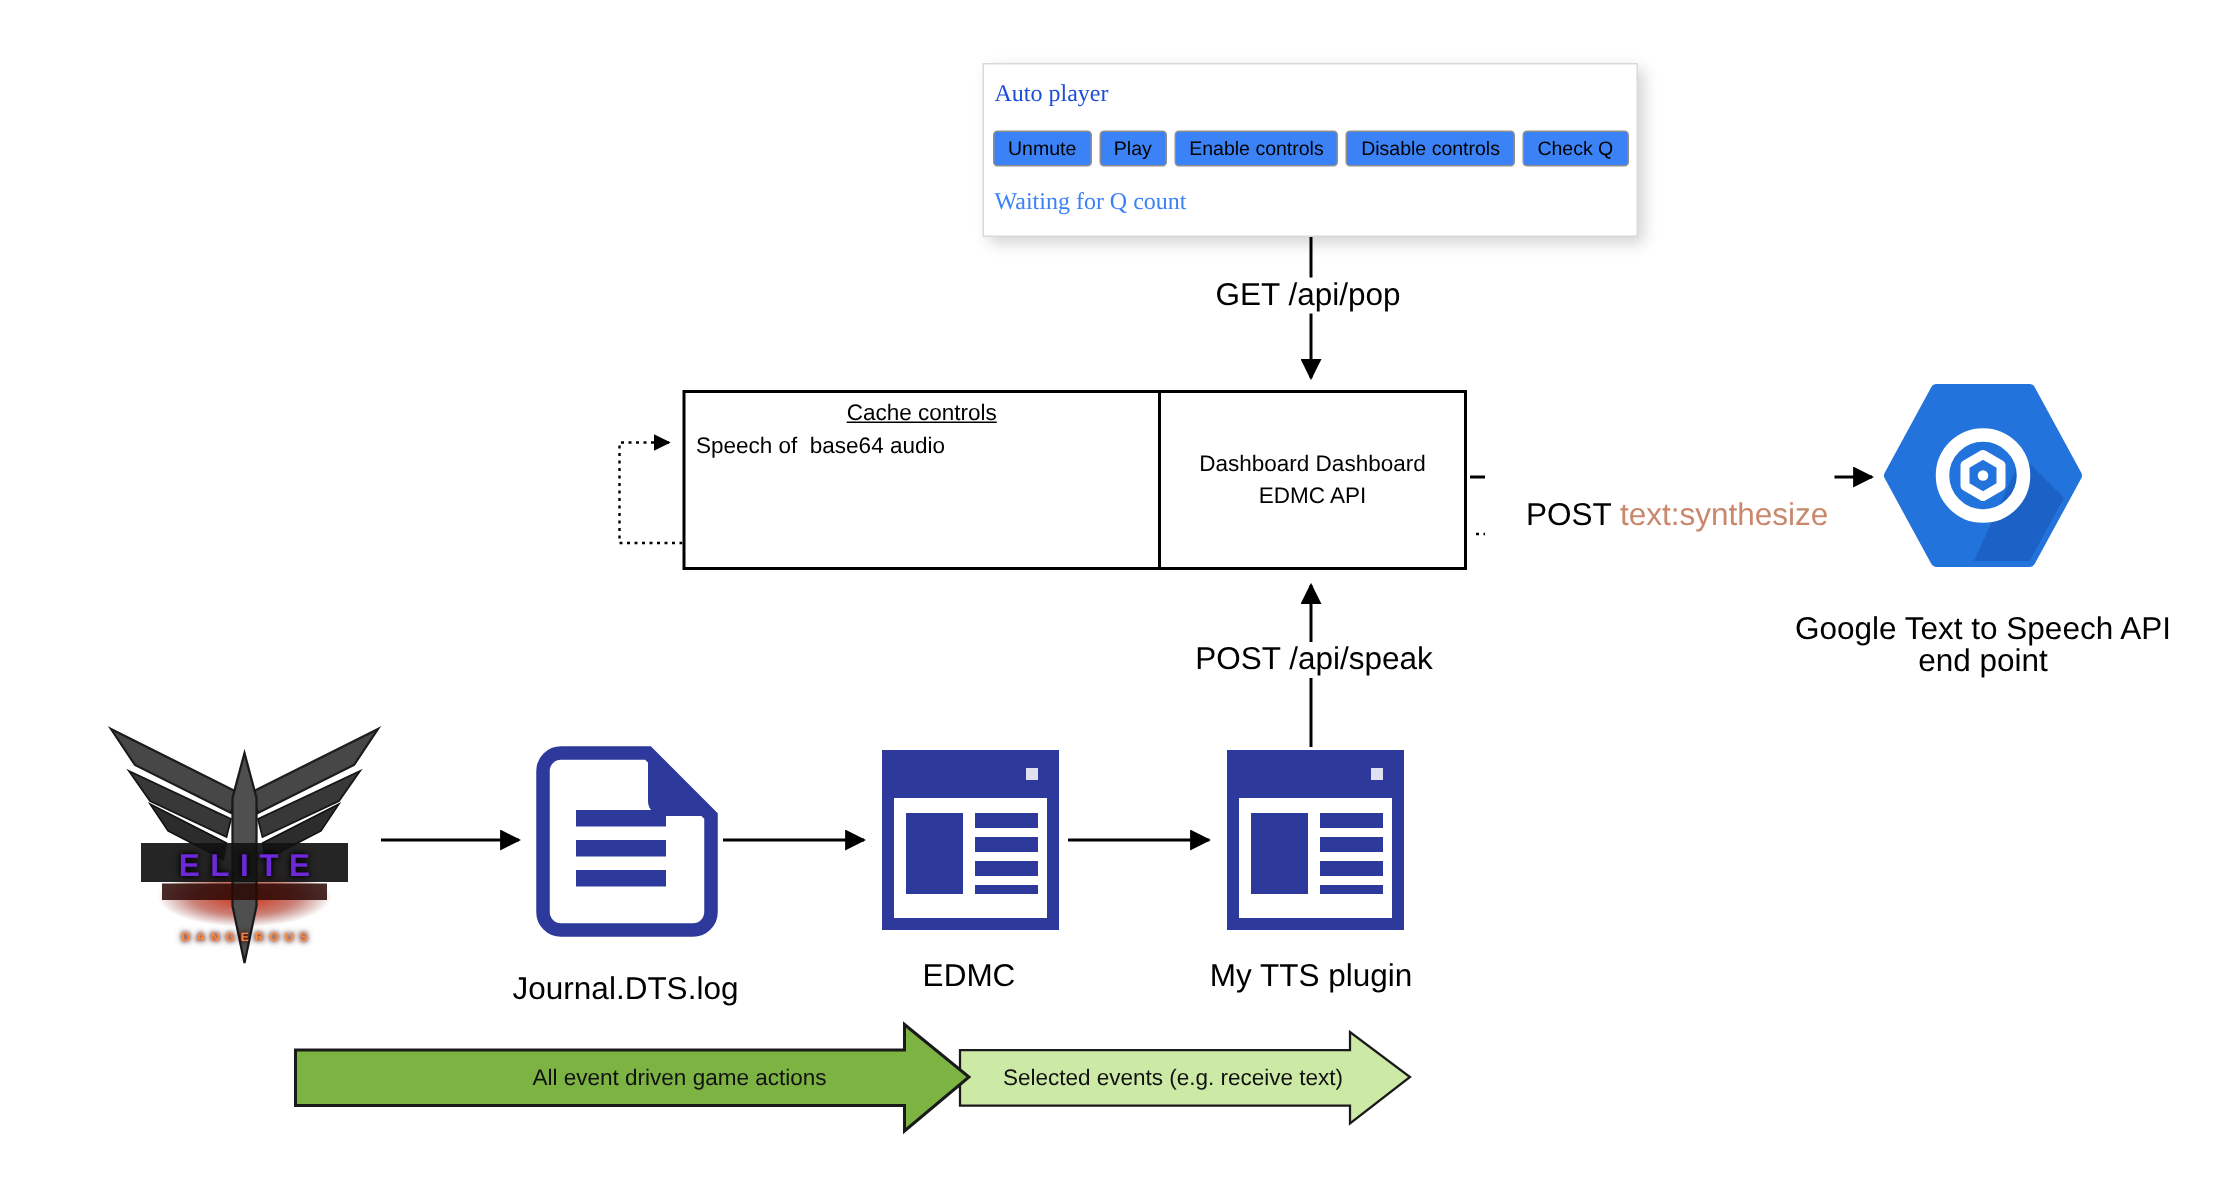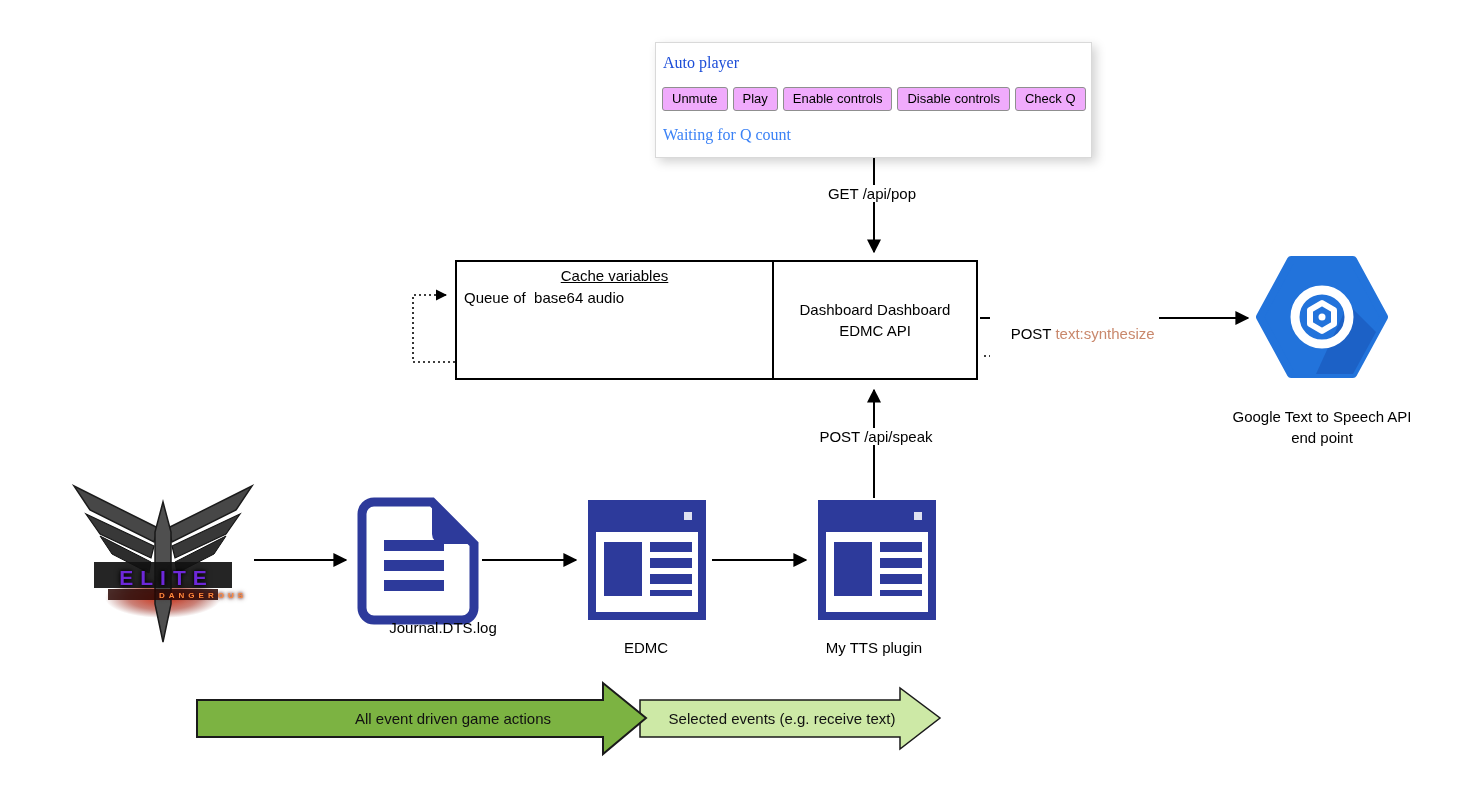--- a/index.html
+++ b/index.html
@@ -24,21 +24,21 @@
   .autoplayer .title {
     position: absolute; left: 7px; top: 11px;
     font-family: "Liberation Serif", serif; font-size: 16px; color: #1d4ed8;
     white-space: nowrap;
   }
   .autoplayer .btnrow {
     position: absolute; left: 6px; top: 44px; display: flex; gap: 5px;
   }
   .autoplayer button {
     font-family: "Liberation Sans", sans-serif; font-size: 13px; color: #000;
-    background: #f0abfc; border: 1px solid #8f8f8f; border-radius: 3px;
+    background: #3b82f6; border: 1px solid #8f8f8f; border-radius: 3px;
     padding: 3px 9px; line-height: 1.2; cursor: pointer; white-space: nowrap;
   }
   .autoplayer .status {
     position: absolute; left: 7px; top: 83px;
     font-family: "Liberation Serif", serif; font-size: 16px; color: #3b82f6;
     white-space: nowrap;
   }
 
   
   .mainbox {
@@ -54,38 +54,37 @@
   }
   .mainbox .queue-line {
     position: absolute; left: 7px; top: 27px; font-size: 15px; white-space: pre;
   }
   .mainbox .right-text {
     position: absolute; left: 317px; top: 37px; width: 202px; text-align: center;
     font-size: 15px; line-height: 21px;
   }
 
   
-  .lbl { position: absolute; font-size: 15px; color: #000; white-space: pre; }
+  .lbl { position: absolute; font-size: 21px; color: #000; white-space: pre; }
   .lbl.center { transform: translateX(-50%); }
   .whitebg { background: #ffffff; padding: 0 4px; }
   .salmon { color: #c9886c; }
 
   
   .elite-word {
     position: absolute; left: 163px; top: 566px; transform: translateX(-50%);
     font-size: 21px; font-weight: bold; letter-spacing: 7px; color: #6d28d9;
     text-shadow: 0 0 3px #000, 0 0 6px #000; white-space: nowrap;
     padding-left: 7px; 
   }
   .dangerous-word {
-    position: absolute; left: 163px; top: 591px; transform: translateX(-50%);
+    position: absolute; left: 163px; top: 620px; transform: translateX(-50%);
     font-size: 8px; font-weight: bold; letter-spacing: 4px; color: #ff8a3c;
     text-shadow: 0 0 3px #500, 0 0 5px #300; white-space: nowrap;
     padding-left: 4px;
-    margin-left: 38px;
   }
 
   .arrow-text {
     position: absolute; top: 710px; transform: translateX(-50%);
     font-size: 15px; color: #111; white-space: nowrap;
   }
 </style>
 </head>
 <body>
 
@@ -179,40 +178,40 @@
       <button type="button">Play</button>
       <button type="button">Enable controls</button>
       <button type="button">Disable controls</button>
       <button type="button">Check Q</button>
     </div>
     <div class="status">Waiting for Q count</div>
   </div>
 
   <div class="mainbox">
     <div class="divider"></div>
-    <div class="cache-title">Cache variables</div>
-    <div class="queue-line">Queue of  base64 audio</div>
+    <div class="cache-title">Cache controls</div>
+    <div class="queue-line">Speech of  base64 audio</div>
     <div class="right-text">
       <div>Dashboard Dashboard</div>
       <div>EDMC API</div>
     </div>
   </div>
 
   <div class="lbl center whitebg" style="left:872px; top:185px;">GET /api/pop</div>
 
   <div class="lbl center whitebg" style="left:876px; top:428px;">POST /api/speak</div>
 
   <div class="lbl whitebg" style="left:990px; top:308px;">
     <span>POST</span><span class="salmon"> text:synthesize</span>
   </div>
 
   <div class="lbl center" style="left:1322px; top:408px;">Google Text to Speech API</div>
   <div class="lbl center" style="left:1322px; top:429px;">end point</div>
 
-  <div class="lbl center" style="left:417px; top:619px;margin-left:26px;">Journal.DTS.log</div>
+  <div class="lbl center" style="left:417px; top:648px;">Journal.DTS.log</div>
   <div class="lbl center" style="left:646px; top:639px;">EDMC</div>
   <div class="lbl center" style="left:874px; top:639px;">My TTS plugin</div>
 
   <div class="arrow-text" style="left:417px;margin-left:36px;">All event driven game actions</div>
   <div class="arrow-text" style="left:782px;">Selected events (e.g. receive text)</div>
 
   <div class="elite-word">ELITE</div>
   <div class="dangerous-word">DANGEROUS</div>
 
 </div>

